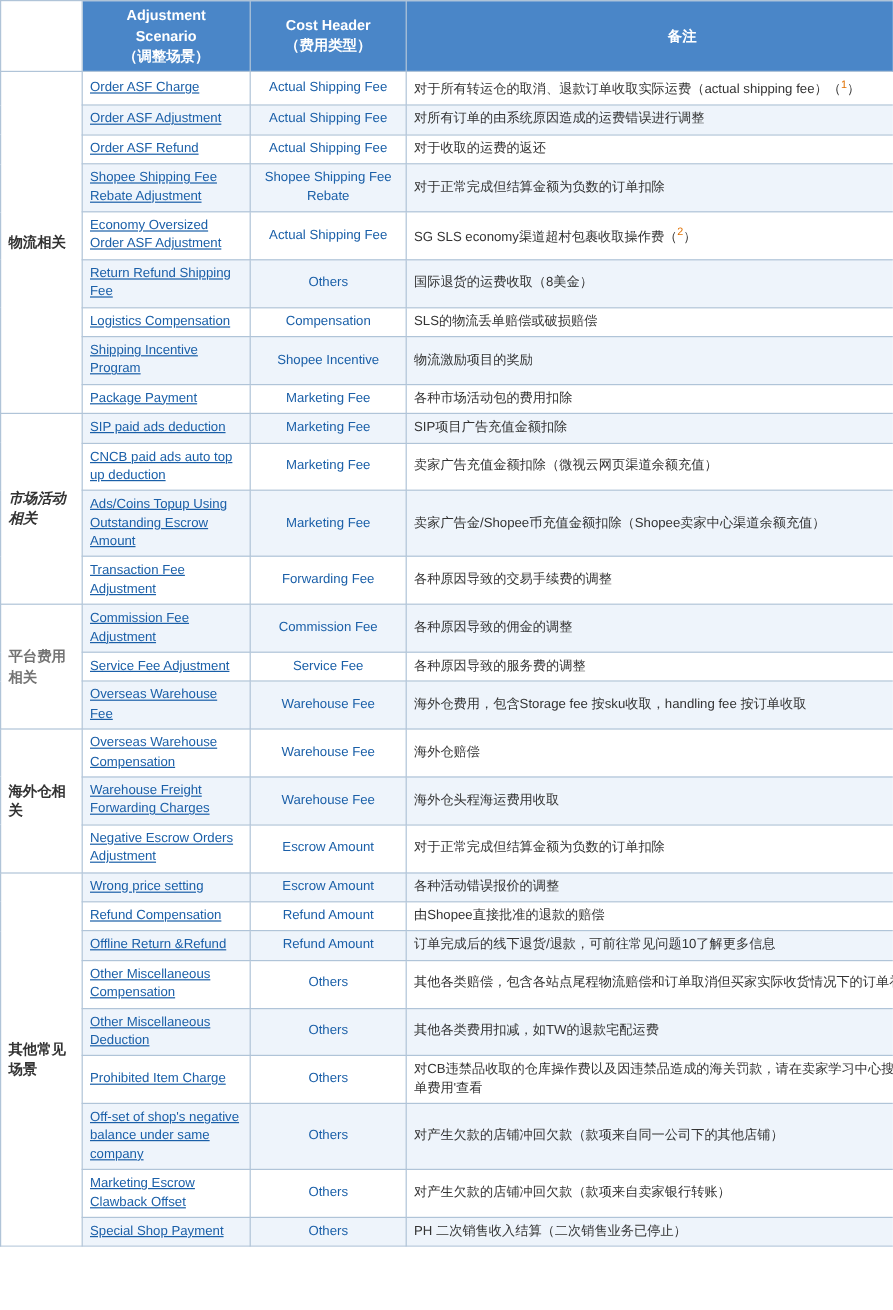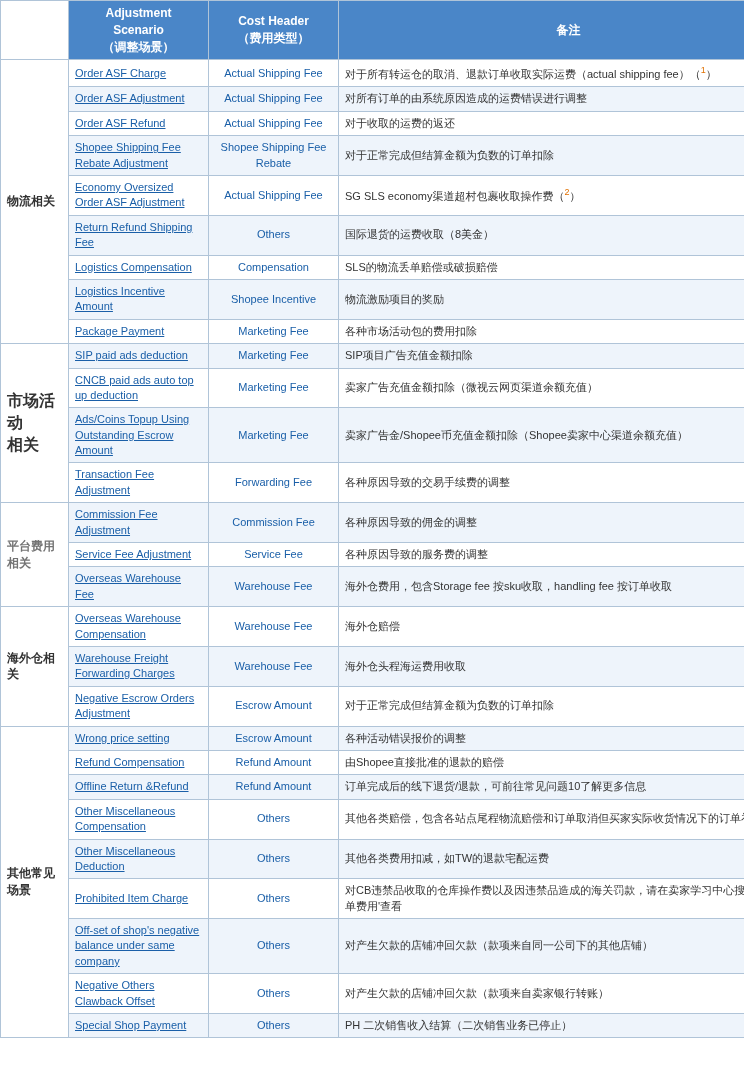--- a/index.html
+++ b/index.html
@@ -129,31 +129,31 @@
         <td class="scenario-cell">Return Refund Shipping Fee</td>
         <td class="cost-cell">Others</td>
         <td class="note-cell">国际退货的运费收取（8美金）</td>
       </tr>
       <tr class="row-odd">
         <td class="scenario-cell">Logistics Compensation</td>
         <td class="cost-cell">Compensation</td>
         <td class="note-cell">SLS的物流丢单赔偿或破损赔偿</td>
       </tr>
       <tr class="row-even">
-        <td class="scenario-cell">Logistics Incentive Amount</td>
+        <td class="scenario-cell">Shipping Incentive Program</td>
         <td class="cost-cell">Shopee Incentive</td>
         <td class="note-cell">物流激励项目的奖励</td>
       </tr>
       <tr class="row-odd">
         <td class="scenario-cell">Package Payment</td>
         <td class="cost-cell">Marketing Fee</td>
         <td class="note-cell">各种市场活动包的费用扣除</td>
       </tr>
       <tr class="row-even">
-        <td class="category-cell" rowspan="4" style="background: rgb(255, 255, 255); font-weight: bold; font-size: 16px; color: rgb(51, 51, 51);">市场活动<br>相关</td>
+        <td class="category-cell" rowspan="4" style="background: rgb(255, 255, 255); font-weight: bold; font-size: 12px; color: rgb(51, 51, 51); font-style: italic;">市场活动<br>相关</td>
         <td class="scenario-cell">SIP paid ads deduction</td>
         <td class="cost-cell">Marketing Fee</td>
         <td class="note-cell">SIP项目广告充值金额扣除</td>
       </tr>
       <tr class="row-odd">
         <td class="scenario-cell">CNCB paid ads auto top up deduction</td>
         <td class="cost-cell">Marketing Fee</td>
         <td class="note-cell">卖家广告充值金额扣除（微视云网页渠道余额充值）</td>
       </tr>
       <tr class="row-even">
@@ -228,21 +228,21 @@
         <td class="scenario-cell">Prohibited Item Charge</td>
         <td class="cost-cell">Others</td>
         <td class="note-cell">对CB违禁品收取的仓库操作费以及因违禁品造成的海关罚款，请在卖家学习中心搜索'违禁订单费用'查看</td>
       </tr>
       <tr class="row-even">
         <td class="scenario-cell">Off-set of shop's negative balance under same company</td>
         <td class="cost-cell">Others</td>
         <td class="note-cell">对产生欠款的店铺冲回欠款（款项来自同一公司下的其他店铺）</td>
       </tr>
       <tr class="row-odd">
-        <td class="scenario-cell">Negative Others Clawback Offset</td>
+        <td class="scenario-cell">Marketing Escrow Clawback Offset</td>
         <td class="cost-cell">Others</td>
         <td class="note-cell">对产生欠款的店铺冲回欠款（款项来自卖家银行转账）</td>
       </tr>
       <tr class="row-even">
         <td class="scenario-cell">Special Shop Payment</td>
         <td class="cost-cell">Others</td>
         <td class="note-cell">PH 二次销售收入结算（二次销售业务已停止）</td>
       </tr>
     </tbody>
 </table>

